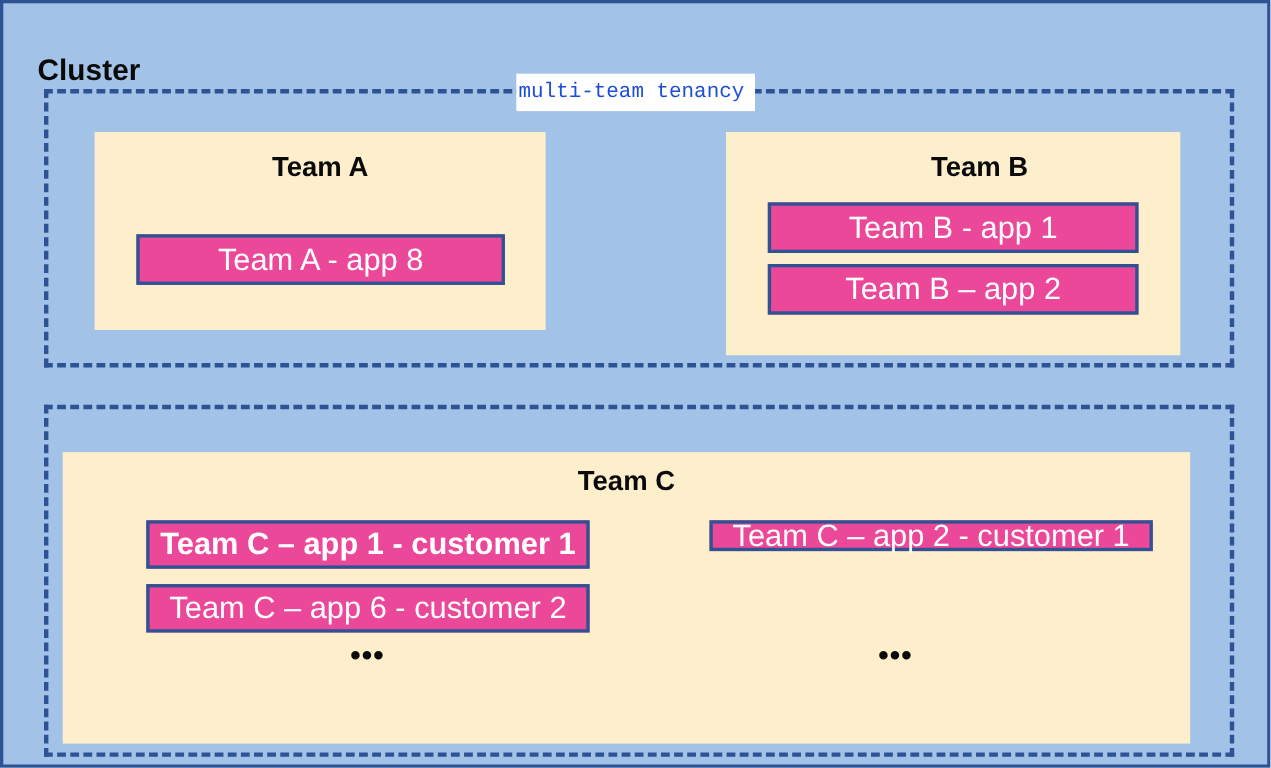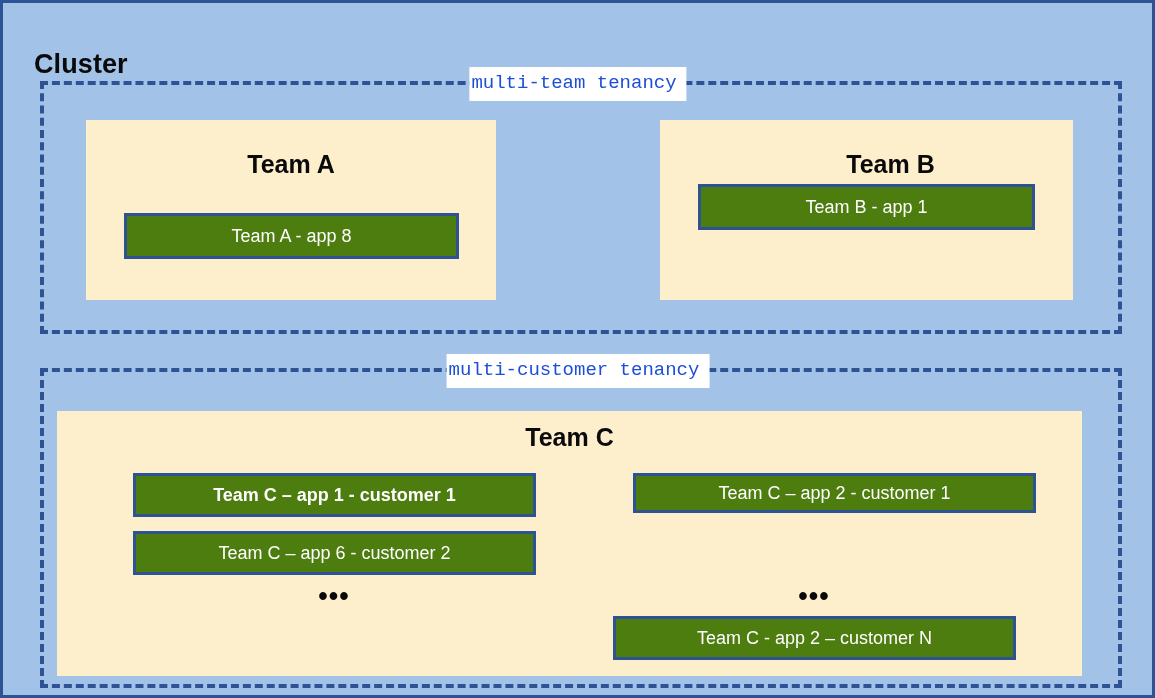--- a/index.html
+++ b/index.html
@@ -78,63 +78,63 @@
     top: 351px;
   }
 
   
   .team-panel {
     position: absolute;
     background: #FDEFCC;
     box-sizing: border-box;
   }
   .team-a { left: 83px;  top: 117px; width: 410px; height: 180px; }
-  .team-b { left: 657px; top: 117px; width: 413px; height: 180px; padding-left: 48px; }
+  .team-b { left: 657px; top: 117px; width: 413px; height: 203px; padding-left: 48px; }
   .team-c { left: 54px;  top: 408px; width: 1025px; height: 265px; }
 
   .team-title {
     text-align: center;
     font-size: 25px;
     font-weight: bold;
     color: #0a0a0a;
     line-height: 1;
     white-space: nowrap;
   }
   .team-a .team-title,
-  .team-b .team-title { margin-top: 32px; }
+  .team-b .team-title { margin-top: 20px; }
   .team-c .team-title { margin-top: 14px; }
 
   
   .app-box {
     position: absolute;
     box-sizing: border-box;
-    background: #4d7c0f;
+    background: #ec4899;
     border: 3px solid #2E5395;
     color: #ffffff;
     display: flex;
     align-items: center;
     justify-content: center;
-    font-size: 18px;
+    font-size: 28px;
     line-height: 1;
     white-space: nowrap;
   }
 
   
   .app-a1 { left: 38px;  top: 93px;  width: 335px; height: 46px; }
 
   
   .app-b1 { left: 38px;  top: 64px;  width: 337px; height: 46px; }
   .app-b2 { left: 38px;  top: 120px; width: 337px; height: 46px; }
 
   
   .app-c-l1 { left: 76px; top: 62px;  width: 403px; height: 44px; font-weight: bold; }
   .app-c-l2 { left: 76px; top: 120px; width: 403px; height: 44px; }
   .app-c-l3 { left: 76px; top: 205px; width: 403px; height: 44px; }
   
-  .app-c-r1 { left: 576px; top: 62px;  width: 403px; height: 40px; }
+  .app-c-r1 { left: 588px; top: 62px;  width: 403px; height: 28px; }
   .app-c-r2 { left: 556px; top: 120px; width: 403px; height: 44px; }
   .app-c-r3 { left: 556px; top: 205px; width: 403px; height: 44px; }
 
   
   .ellipsis {
     position: absolute;
     font-size: 27px;
     font-weight: bold;
     color: #0a0a0a;
     line-height: 1;
@@ -157,31 +157,30 @@
   <div class="tenancy-label label-multi-team">multi-team tenancy</div>
 
   <div class="team-panel team-a">
     <div class="team-title">Team A</div>
     <div class="app-box app-a1">Team A - app 8</div>
   </div>
 
   <div class="team-panel team-b">
     <div class="team-title">Team B</div>
     <div class="app-box app-b1">Team B - app 1</div>
+    <div class="app-box app-b2">Team B – app 2</div>
   </div>
 
   <div class="tenancy tenancy-multi-customer"></div>
 
-  <div class="tenancy-label label-multi-customer">multi-customer tenancy</div>
 
   <div class="team-panel team-c">
     <div class="team-title">Team C</div>
 
     <div class="app-box app-c-l1">Team C – app 1 - customer 1</div>
     <div class="app-box app-c-l2">Team C – app 6 - customer 2</div>
     <div class="ellipsis ellipsis-left">•••</div>
 
     <div class="app-box app-c-r1">Team C – app 2 - customer 1</div>
     <div class="ellipsis ellipsis-right">•••</div>
-    <div class="app-box app-c-r3">Team C - app 2 – customer N</div>
   </div>
 
 </div>
 
 </body></html>

